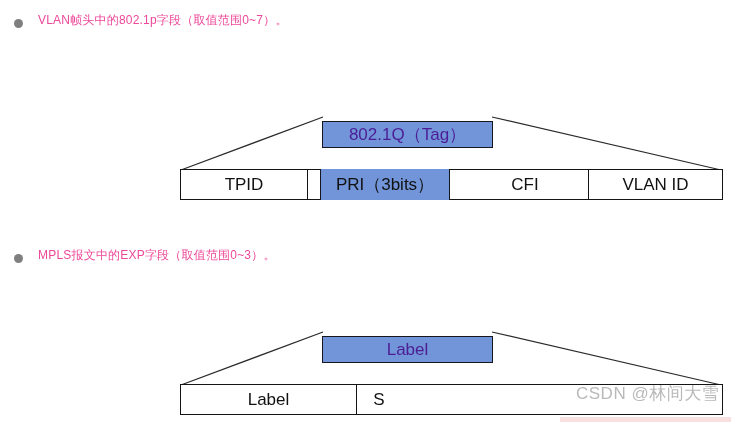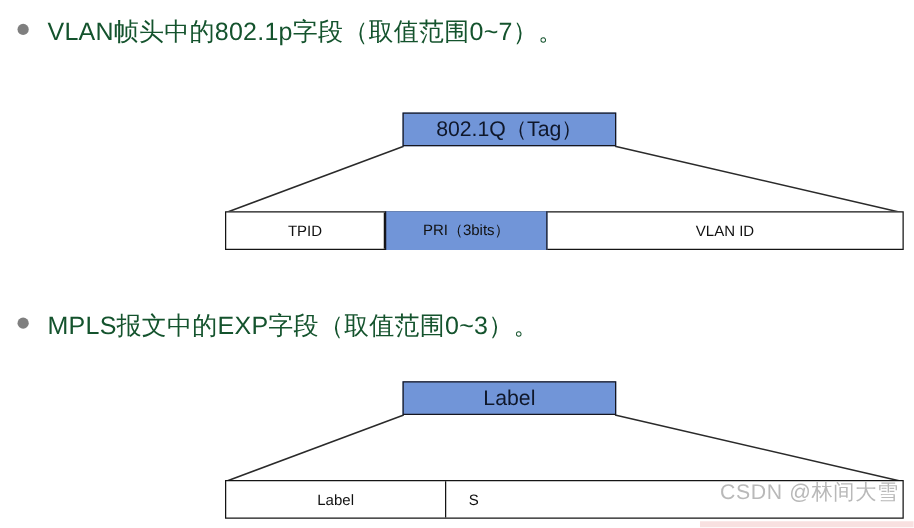--- a/index.html
+++ b/index.html
@@ -8,56 +8,56 @@
     background:#ffffff;
     font-family:"Liberation Sans","DejaVu Sans",sans-serif;
     color:#1c1c1c;
   }
   .bullet-item{position:absolute;left:0;top:0;}
   .bullet-dot{
     position:absolute;width:9px;height:9px;border-radius:50%;
     background:#7f7f7f;
   }
   .bullet-text{
-    position:absolute;font-size:20px;letter-spacing:.2px;white-space:nowrap;
-    color:#14532d;
+    position:absolute;font-size:12px;letter-spacing:.2px;white-space:nowrap;
+    color:#ec4899;
   }
   .dot-1{left:14px;top:19px;}
   .text-1{left:38px;top:12px;}
   .dot-2{left:14px;top:254px;}
   .text-2{left:38px;top:247px;}
 
   .hdr-box{
     position:absolute;left:322px;width:171px;height:27px;
     background:var(--accent,#7195d8);
     border:1.5px solid #16161f;box-sizing:border-box;
     display:flex;align-items:center;justify-content:center;
-    font-size:17px;color:#0f172a;white-space:nowrap;
+    font-size:17px;color:#4c1d95;white-space:nowrap;margin-top:31px;
   }
   .hdr-1{top:90px;}
   .hdr-2{top:305px;}
 
   .field-row{
     position:absolute;left:180px;width:543px;height:31px;
     background:#ffffff;border:1.5px solid #141414;box-sizing:border-box;
     display:flex;
   }
   .row-1{top:169px;}
   .row-2{top:384px;}
   .cell{
     box-sizing:border-box;height:100%;
     display:flex;align-items:center;justify-content:center;
-    font-size:12px;color:#111;white-space:nowrap;
+    font-size:17px;color:#111;white-space:nowrap;
     border-right:1.5px solid #141414;
   }
   .cell:last-child{border-right:none;text-align:center;}
   .cell.hl{
     background:var(--accent,#7195d8);
     border-left:1.5px solid #16161f;border-right:1.5px solid #16161f;
-    margin:-1px 0;height:calc(100% + 2px);
+    margin:-1px 12px;height:calc(100% + 2px);
   }
   .c-tpid{flex:0 0 127px;}
   .c-pri{flex:0 0 130px;}
   .c-cfi{flex:0 0 127px;}
   .c-vlanid{flex:1 1 auto;}
   .c-label{flex:0 0 176px;}
   .c-exp{flex:0 0 108px;}
   .c-s{flex:0 0 44px;}
   .c-ttl{flex:1 1 auto;}
 
@@ -92,20 +92,21 @@
   <line x1="492" y1="117" x2="721" y2="170"></line>
   <line x1="323" y1="332" x2="181" y2="385"></line>
   <line x1="492" y1="332" x2="721" y2="385"></line>
 </svg>
 
 <div>
   <div class="hdr-box hdr-1">802.1Q（Tag）</div>
   <div class="field-row row-1">
     <div class="cell c-tpid">TPID</div>
     <div class="cell hl c-pri">PRI（3bits）</div>
+    <div class="cell c-cfi">CFI</div>
     <div class="cell c-vlanid">VLAN ID</div>
   </div>
 </div>
 
 <div>
   <div class="hdr-box hdr-2">Label</div>
   <div class="field-row row-2">
     <div class="cell c-label">Label</div>
     <div class="cell c-s">S</div>
   </div>

